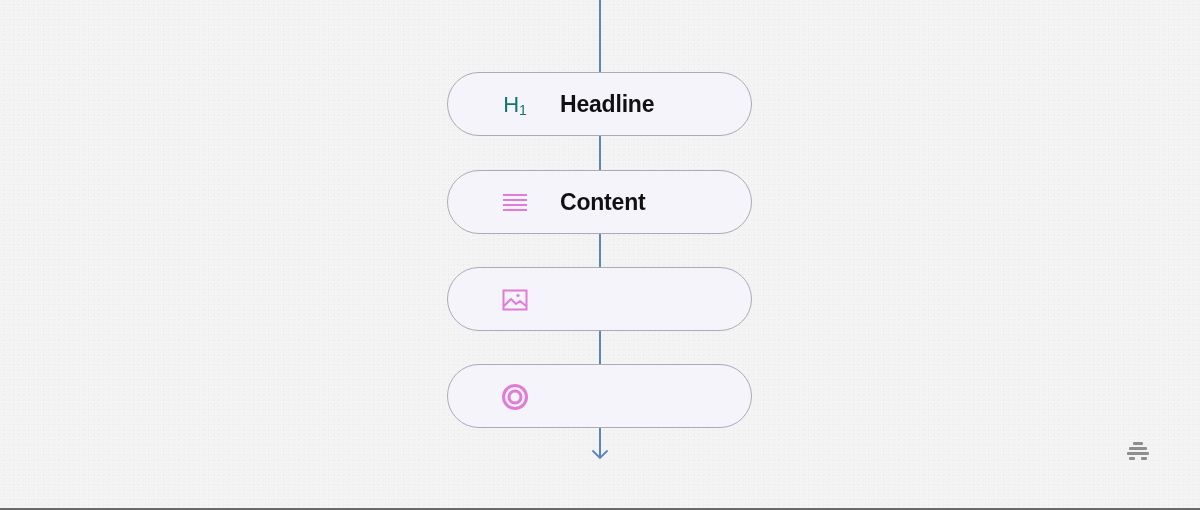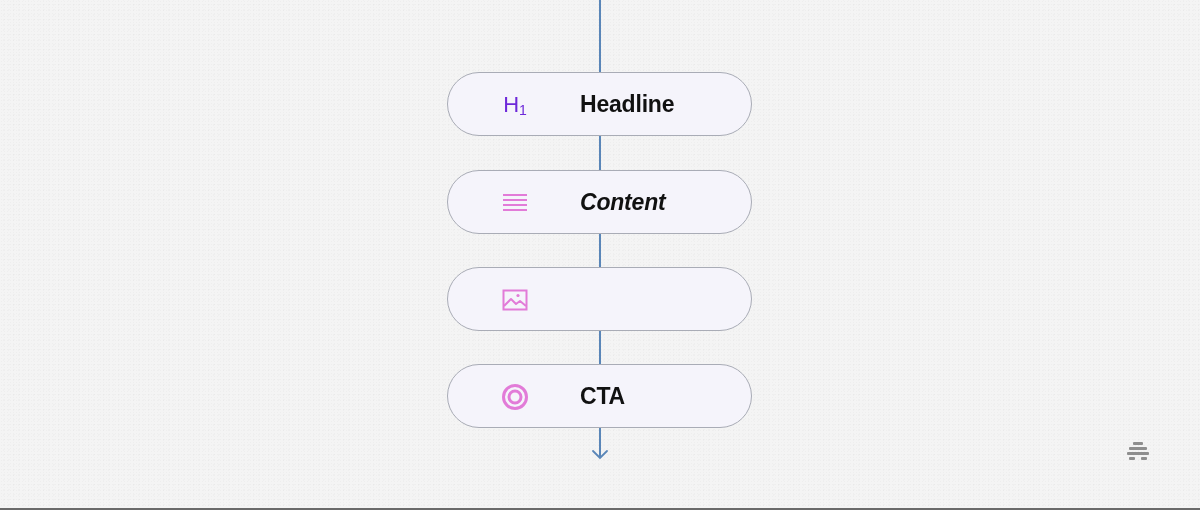--- a/index.html
+++ b/index.html
@@ -24,23 +24,23 @@
     border:1.2px solid #a9acb6; border-radius:33px;
     background:#f5f4fb; box-sizing:border-box;
   }
   .pill .icon {
     position:absolute; left:53px; top:18px; width:28px; height:28px;
     display:flex; align-items:center; justify-content:center;
     color:#e27bd8;
   }
   .pill .label {
     position:absolute; left:112px; top:0; height:62px; line-height:62px;
-    font-size:23px; font-weight:bold; color:#111; letter-spacing:-0.2px;margin-left:20px;
+    font-size:23px; font-weight:bold; color:#111; letter-spacing:-0.2px;
   }
-  .h1glyph { font-size:22px; color:#6d28d9; font-weight:normal; letter-spacing:0; }
+  .h1glyph { font-size:22px; color:#0f766e; font-weight:normal; letter-spacing:0; }
   .h1glyph sub { font-size:14px; vertical-align:-3px; }
   .logo { position:absolute; left:1126px; top:441px; width:24px; height:20px; }
   .bottom-line { position:absolute; left:0; right:0; bottom:0; height:2px; background:#6a6a6a; }
 </style>
 </head>
 <body>
 
 <div class="noise"></div>
 
 <div class="spine" style="top:0;height:72px;"></div>
@@ -52,21 +52,21 @@
   <path d="M3 5 L10 12 L17 5" fill="none" stroke="#5a86b8" stroke-width="1.8" stroke-linecap="round"></path>
 </svg>
 
 <div class="pill" style="top:72px;">
   <span class="icon">
     <span class="h1glyph"><span>H</span><sub>1</sub></span>
   </span>
   <span class="label">Headline</span>
 </div>
 
-<div class="pill" style="top:170px;font-style:italic;">
+<div class="pill" style="top:170px;">
   <span class="icon">
     <svg width="26" height="22" viewBox="0 0 26 22">
       <g stroke="#e27bd8" stroke-width="2">
         <line x1="1" y1="3" x2="25" y2="3"></line>
         <line x1="1" y1="8" x2="25" y2="8"></line>
         <line x1="1" y1="13" x2="25" y2="13"></line>
         <line x1="1" y1="18" x2="25" y2="18"></line>
       </g>
     </svg>
   </span>
@@ -83,21 +83,20 @@
   </span>
 </div>
 
 <div class="pill" style="top:364px;">
   <span class="icon">
     <svg width="28" height="28" viewBox="0 0 28 28">
       <circle cx="14" cy="14" r="11.5" fill="none" stroke="#e27bd8" stroke-width="3"></circle>
       <circle cx="14" cy="14" r="6" fill="none" stroke="#e27bd8" stroke-width="3"></circle>
     </svg>
   </span>
-  <span class="label">CTA</span>
 </div>
 
 <svg class="logo" viewBox="0 0 24 20">
   <g fill="#8e8e8e">
     <rect x="7" y="1" width="10" height="3" rx="1"></rect>
     <rect x="3" y="6" width="18" height="3" rx="1"></rect>
     <rect x="1" y="11" width="22" height="3" rx="1"></rect>
     <rect x="3" y="16" width="6" height="3" rx="1"></rect>
     <rect x="15" y="16" width="6" height="3" rx="1"></rect>
   </g>

